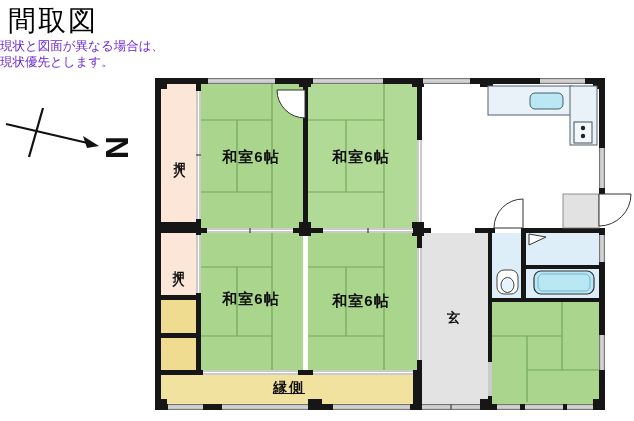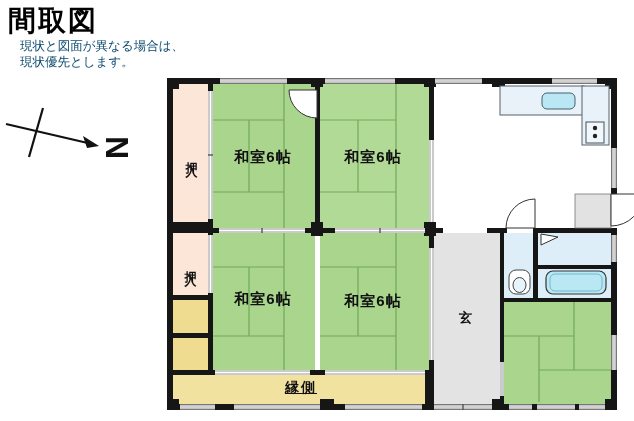--- a/index.html
+++ b/index.html
@@ -2,29 +2,29 @@
 <html><head>
 <meta charset="utf-8">
 <style>
   html,body{margin:0;padding:0;}
   body{
     width:634px;height:421px;position:relative;background:#ffffff;
     font-family:"Liberation Sans","DejaVu Sans",sans-serif;color:#111;
     overflow:hidden;
   }
   .page-title{
-    position:absolute;left:8px;top:2px;font-size:28px;font-weight:bold;
+    position:absolute;left:8px;top:2px;font-size:28px;font-weight:normal;
     letter-spacing:2px;color:#000;
   }
   .disclaimer{
-    position:absolute;left:20px;top:38px;font-size:12.5px;line-height:1.3;color:#0c4a6e;
+    position:absolute;left:0;top:38px;font-size:12.5px;line-height:1.3;color:#6d28d9;
   }
   .compass{position:absolute;left:2px;top:98px;width:150px;height:82px;}
   
-  .plan{position:absolute;left:167px;top:78px;width:450px;height:332px;}
+  .plan{position:absolute;left:155px;top:78px;width:450px;height:332px;}
   .plan .room{position:absolute;}
   .fill-tatami{background:#a9d58d;}
   .fill-tatami-lt{background:#b1da96;}
   .fill-closet{background:#fbe6d8;}
   .fill-engawa{background:#f2e2a0;}
   .fill-storage{background:#efdc90;}
   .fill-genkan{background:#e3e3e3;}
   .fill-dk{background:#ffffff;}
   .fill-water{background:#ddeef8;}
   .overlay{position:absolute;left:0;top:0;z-index:5;overflow:visible;pointer-events:none;}

